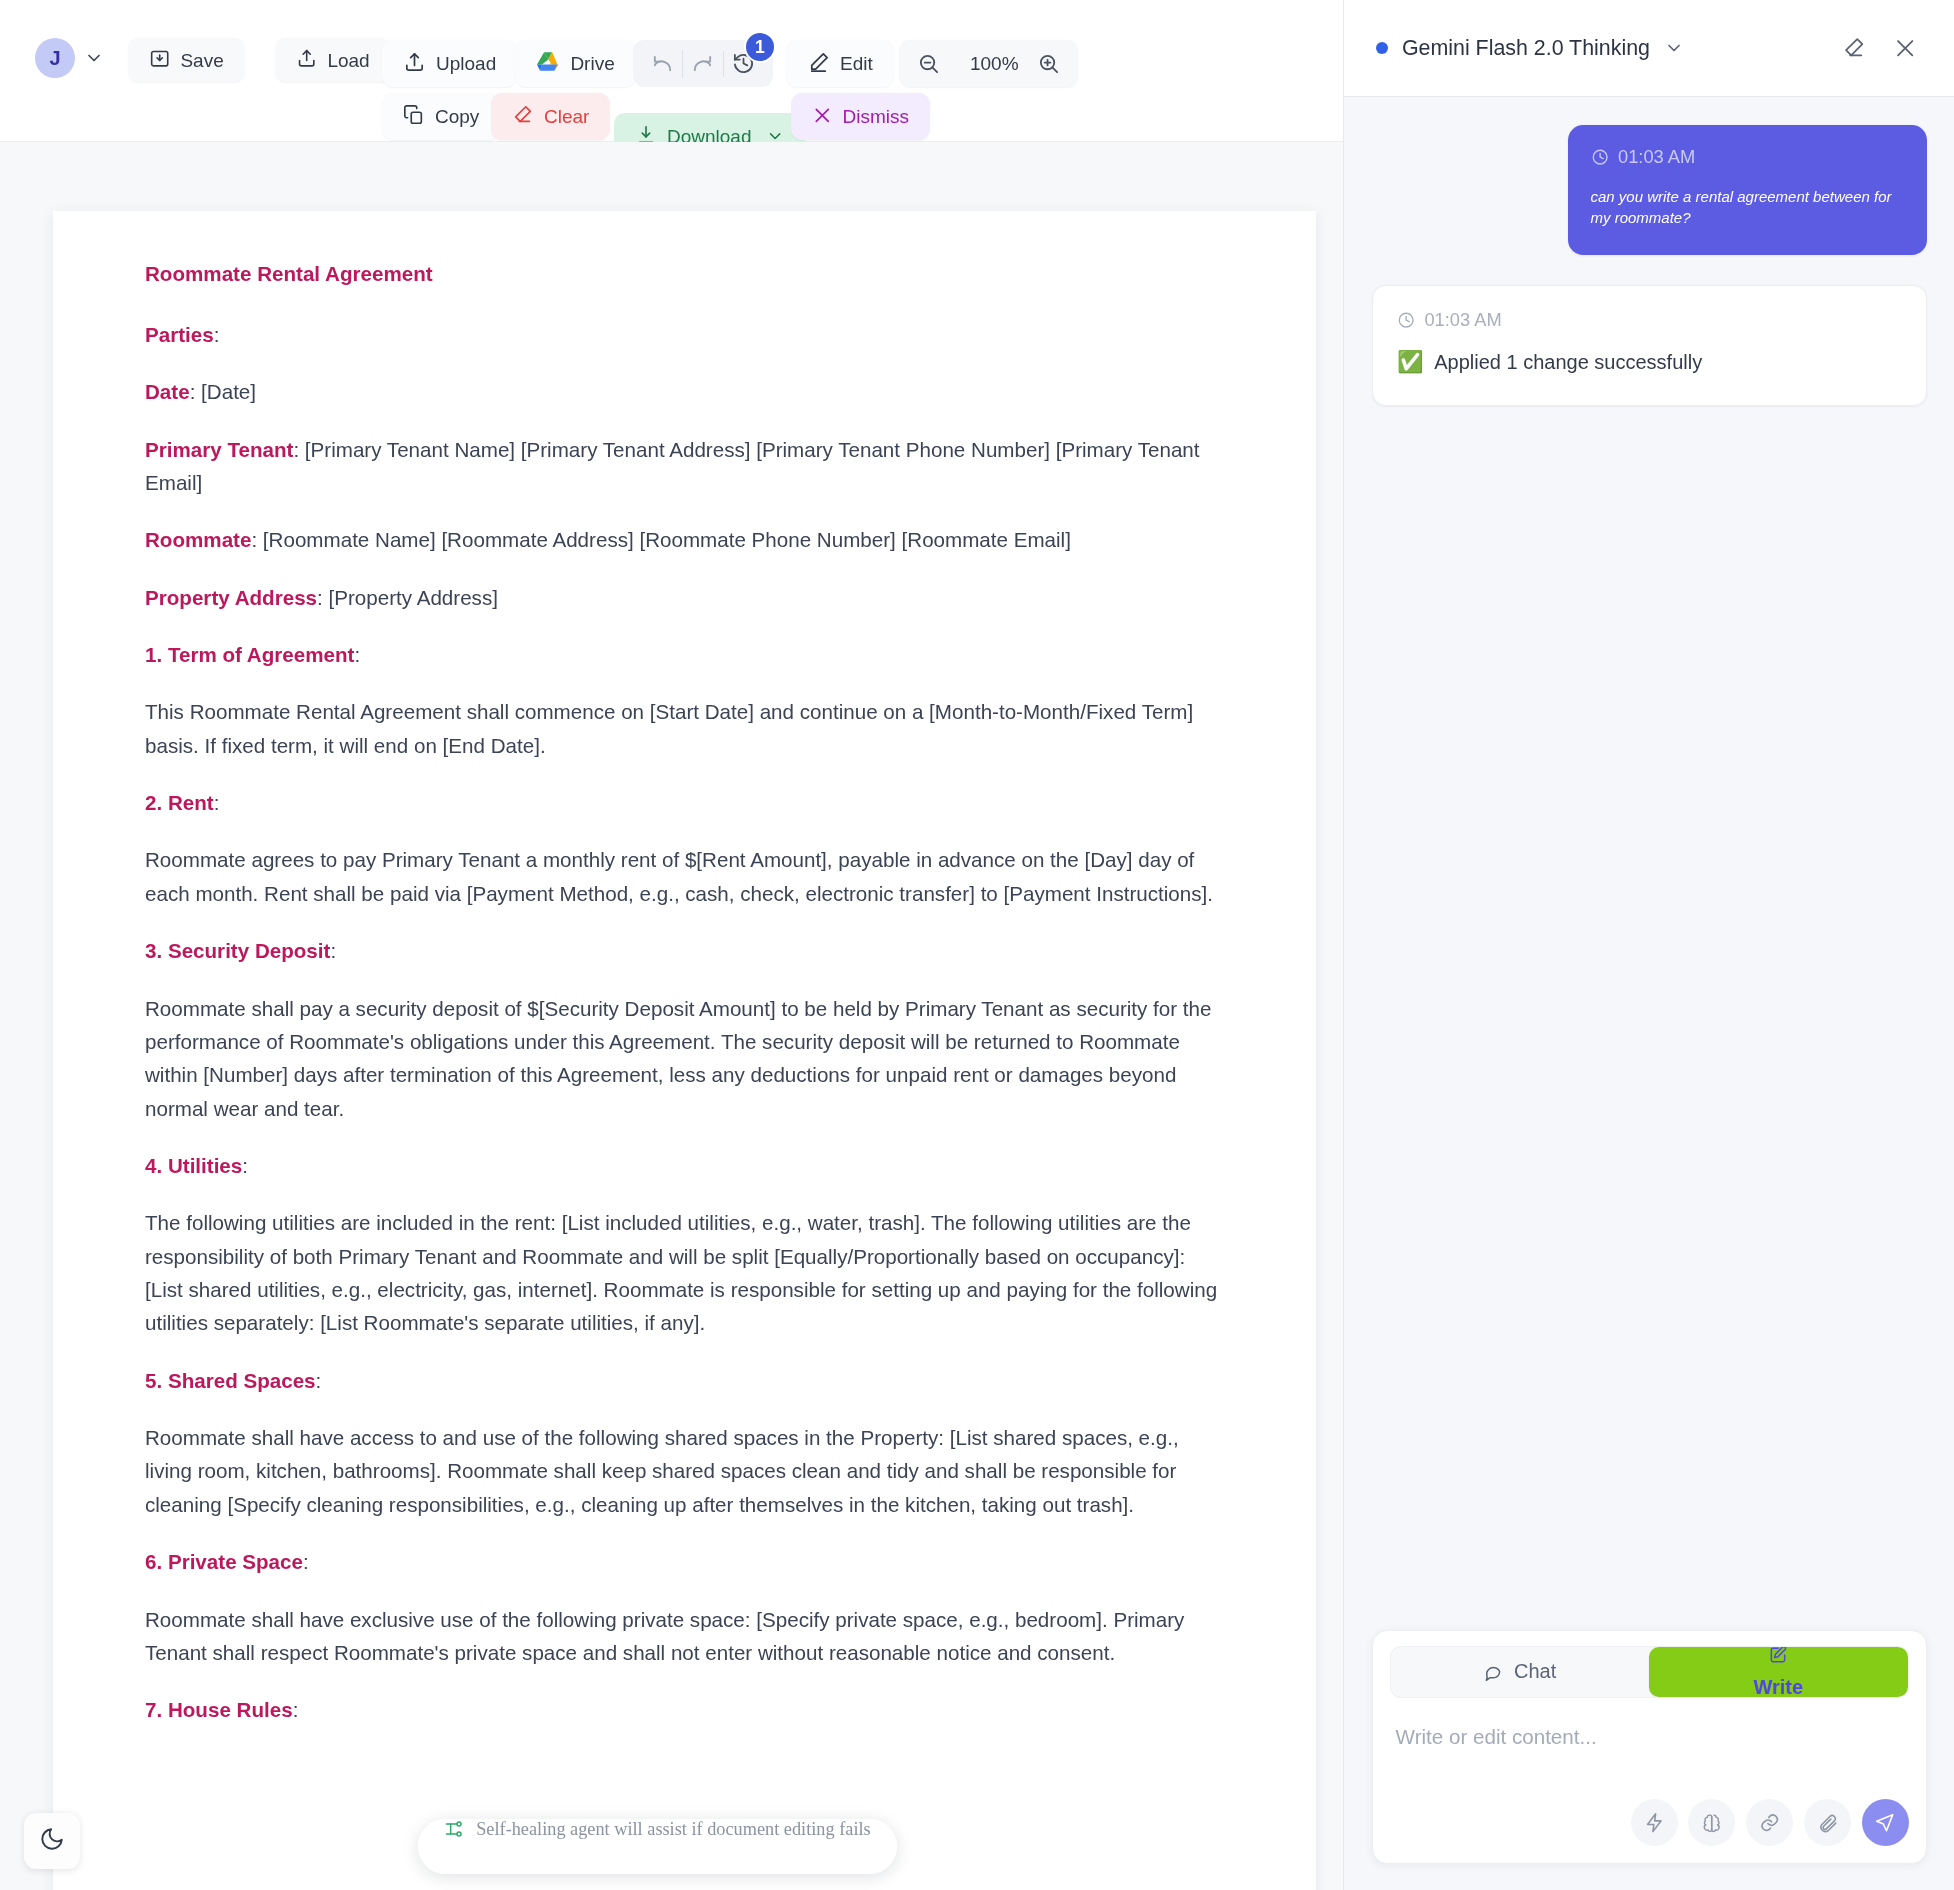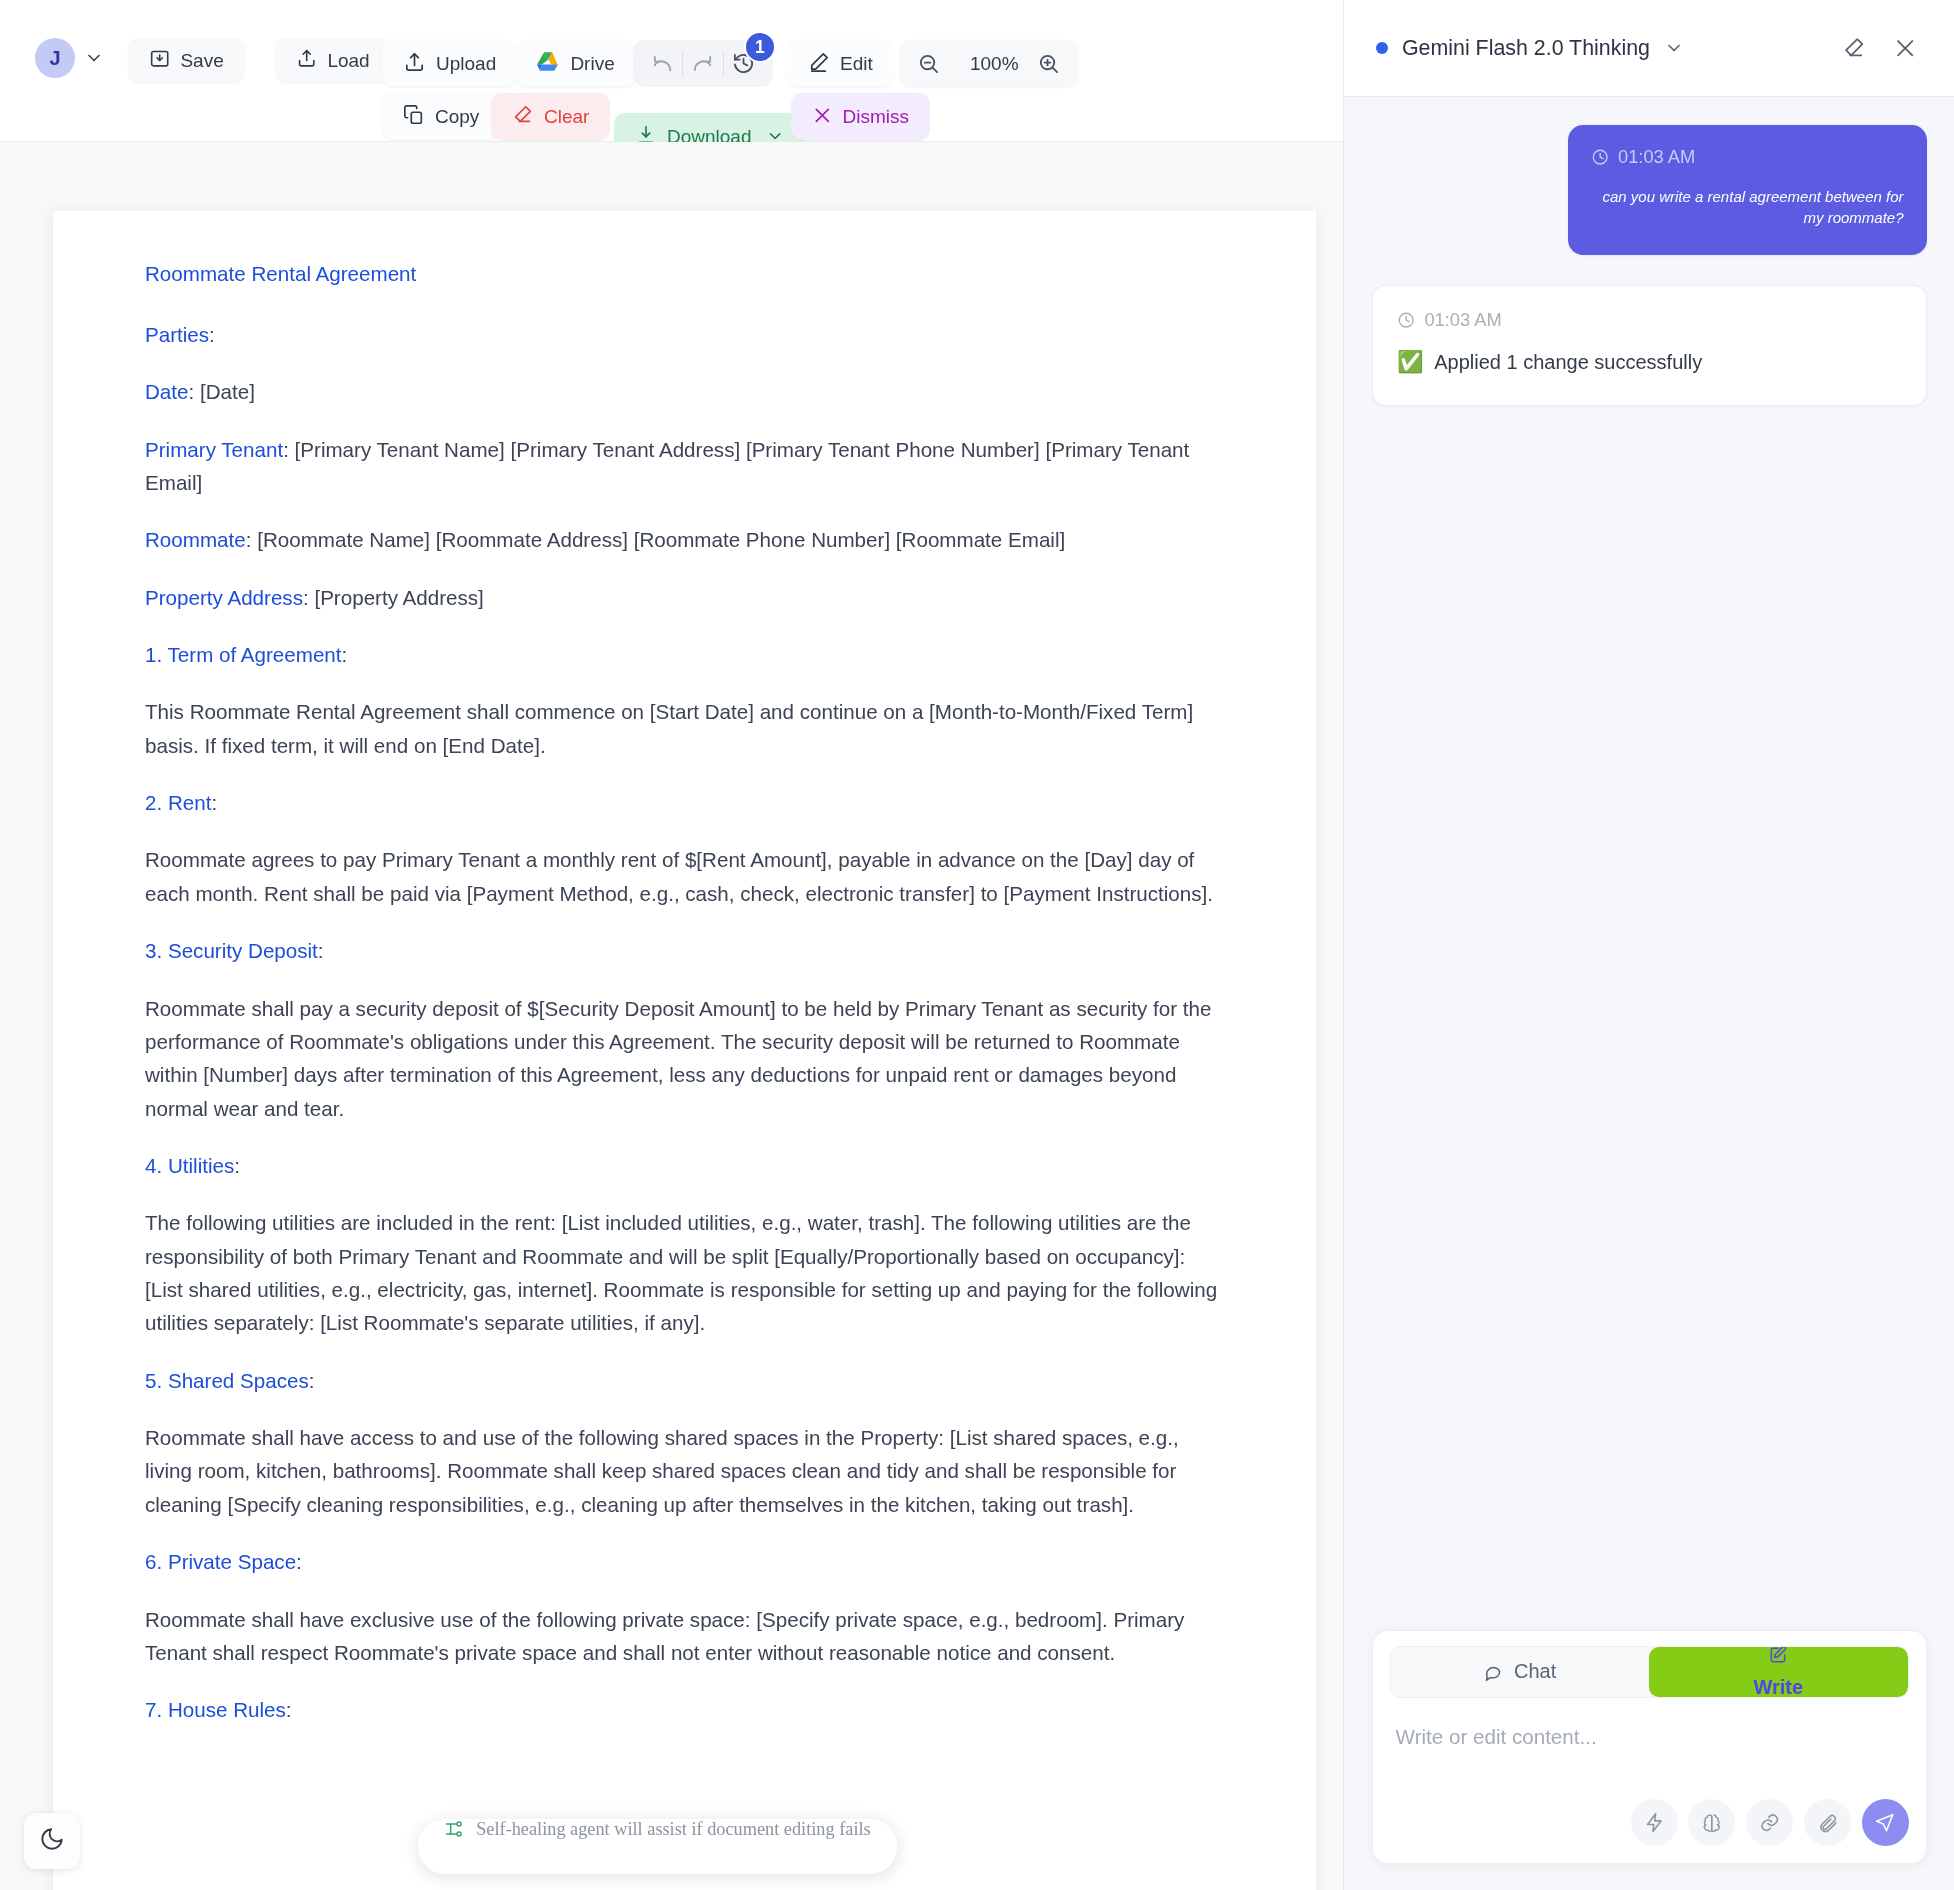--- a/index.html
+++ b/index.html
@@ -106,21 +106,21 @@
   .doc-page {
     position: absolute; left: 53px; top: 69px; right: 27.5px; bottom: -30.5px;
     background: #ffffff;
     box-shadow: 0 1.5px 13.7px rgba(16,24,40,.07);
     padding: 46px 92px 0 92px;
     overflow: hidden;
   }
   .doc-body { font-size: 20.6px; line-height: 1.62; color: #3b4354; }
   .doc-body p { margin: 0 0 24px 0; }
   .doc-body p:first-child { margin-bottom: 27.5px; }
-  .doc-body b, .doc-body strong { font-weight: 400; color: #1d4ed8; }
+  .doc-body b, .doc-body strong { font-weight: 700; color: #be185d; }
 
   .darkmode-btn {
     position: absolute; left: 24.4px; bottom: 21.4px;
     width: 56px; height: 56px; border-radius: 12.2px;
     background: #fdfdfe; box-shadow: 0 1.5px 7.6px rgba(16,24,40,.10);
     display:flex; align-items:center; justify-content:center;
     color:#343b48; cursor:pointer; z-index: 30;
   }
 
   .toast {
@@ -144,21 +144,21 @@
     height: 97px; flex:none; background:#ffffff;
     border-bottom: 0.8px solid #e7e9ee;
     display:flex; align-items:center; padding: 0 27.5px 0 32px; gap: 7.6px;
   }
   .model-pill { display:flex; align-items:center; gap:13.7px; cursor:pointer; }
   .dot { width:12.2px; height:12.2px; border-radius:50%; background:#2f62e8; flex:none; }
   .model-name { font-size:21.4px; color:#2c3342; white-space:nowrap; }
   .hdr-spacer { flex:1; }
   .hdr-btn { width:43px; height:43px; display:flex; align-items:center; justify-content:center; color:#5a6171; cursor:pointer; border-radius:7.6px; }
 
-  .chat-scroll { flex:1; overflow:hidden; padding: 27.5px 27.5px 0 27.5px; position:relative;text-align:right; }
+  .chat-scroll { flex:1; overflow:hidden; padding: 27.5px 27.5px 0 27.5px; position:relative; }
 
   .msg-user {
     margin-left: auto; width: 359px;
     background: #5b5ce2; color: #ffffff;
     border-radius: 15.3px; padding: 21.4px 23px 26px 23px;
     box-shadow: 0 0.8px 2.3px rgba(16,24,40,.08);
   }
   .msg-time { display:flex; align-items:center; gap:9.2px; font-size:18.3px; opacity:.85; margin-bottom:18.3px; }
   .msg-user .msg-time { color:#dcdcfb; }
   .msg-text { font-size:15px; line-height:1.42;font-style:italic; }

